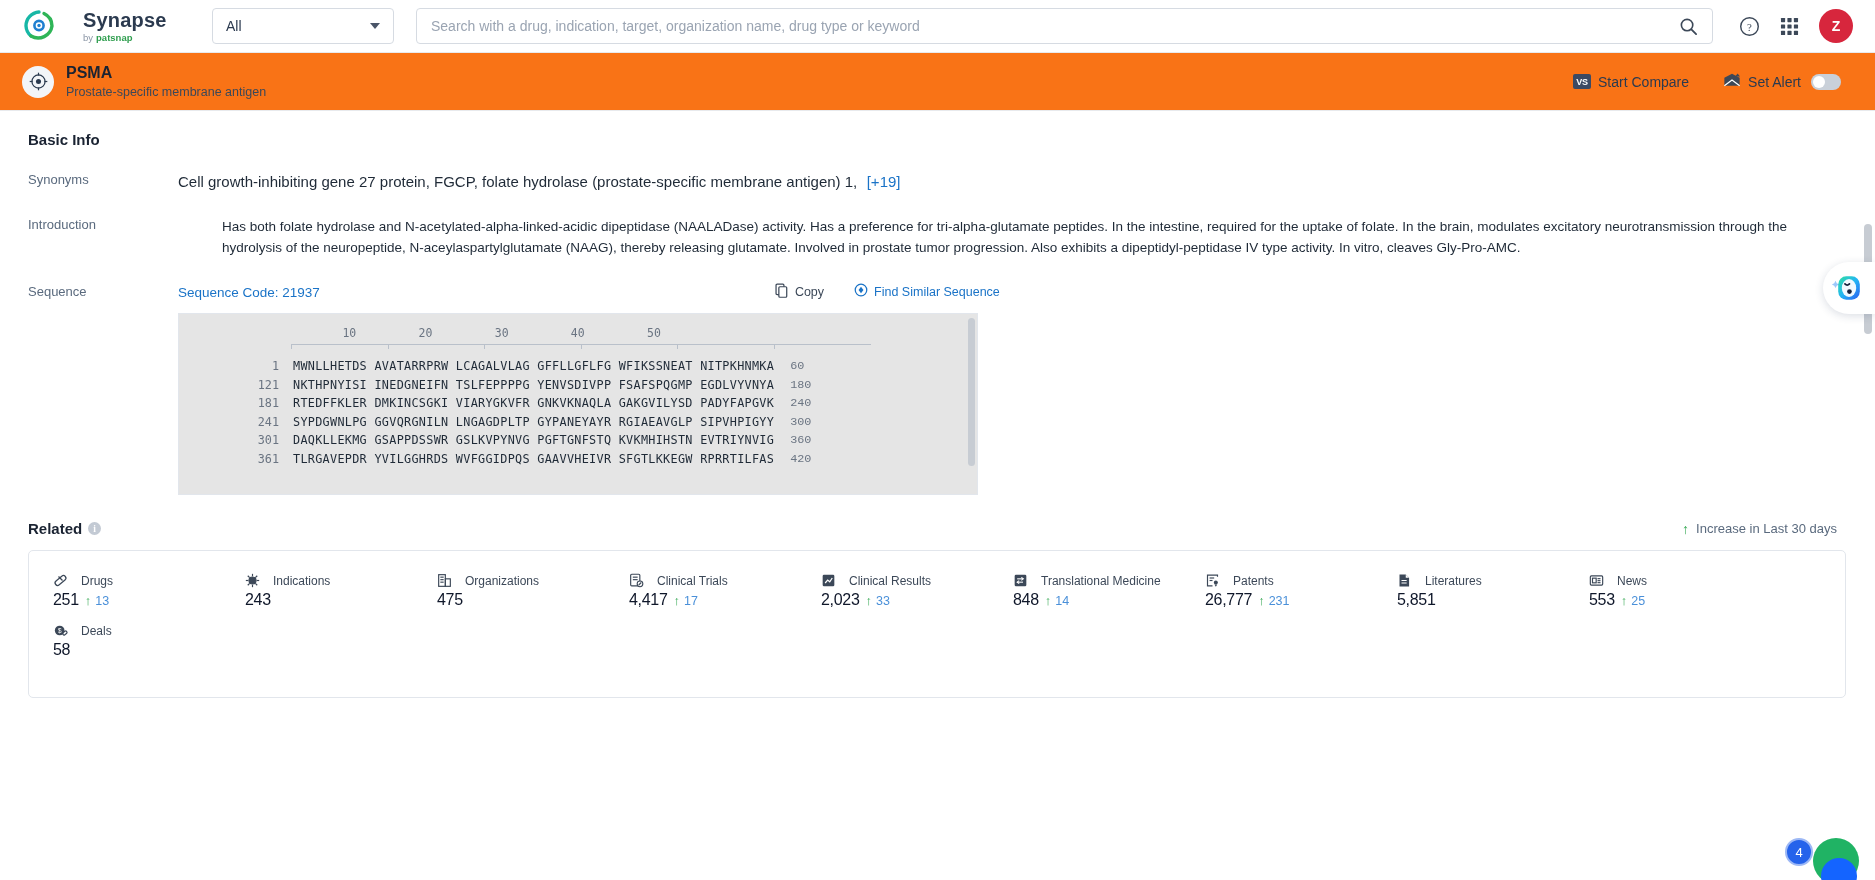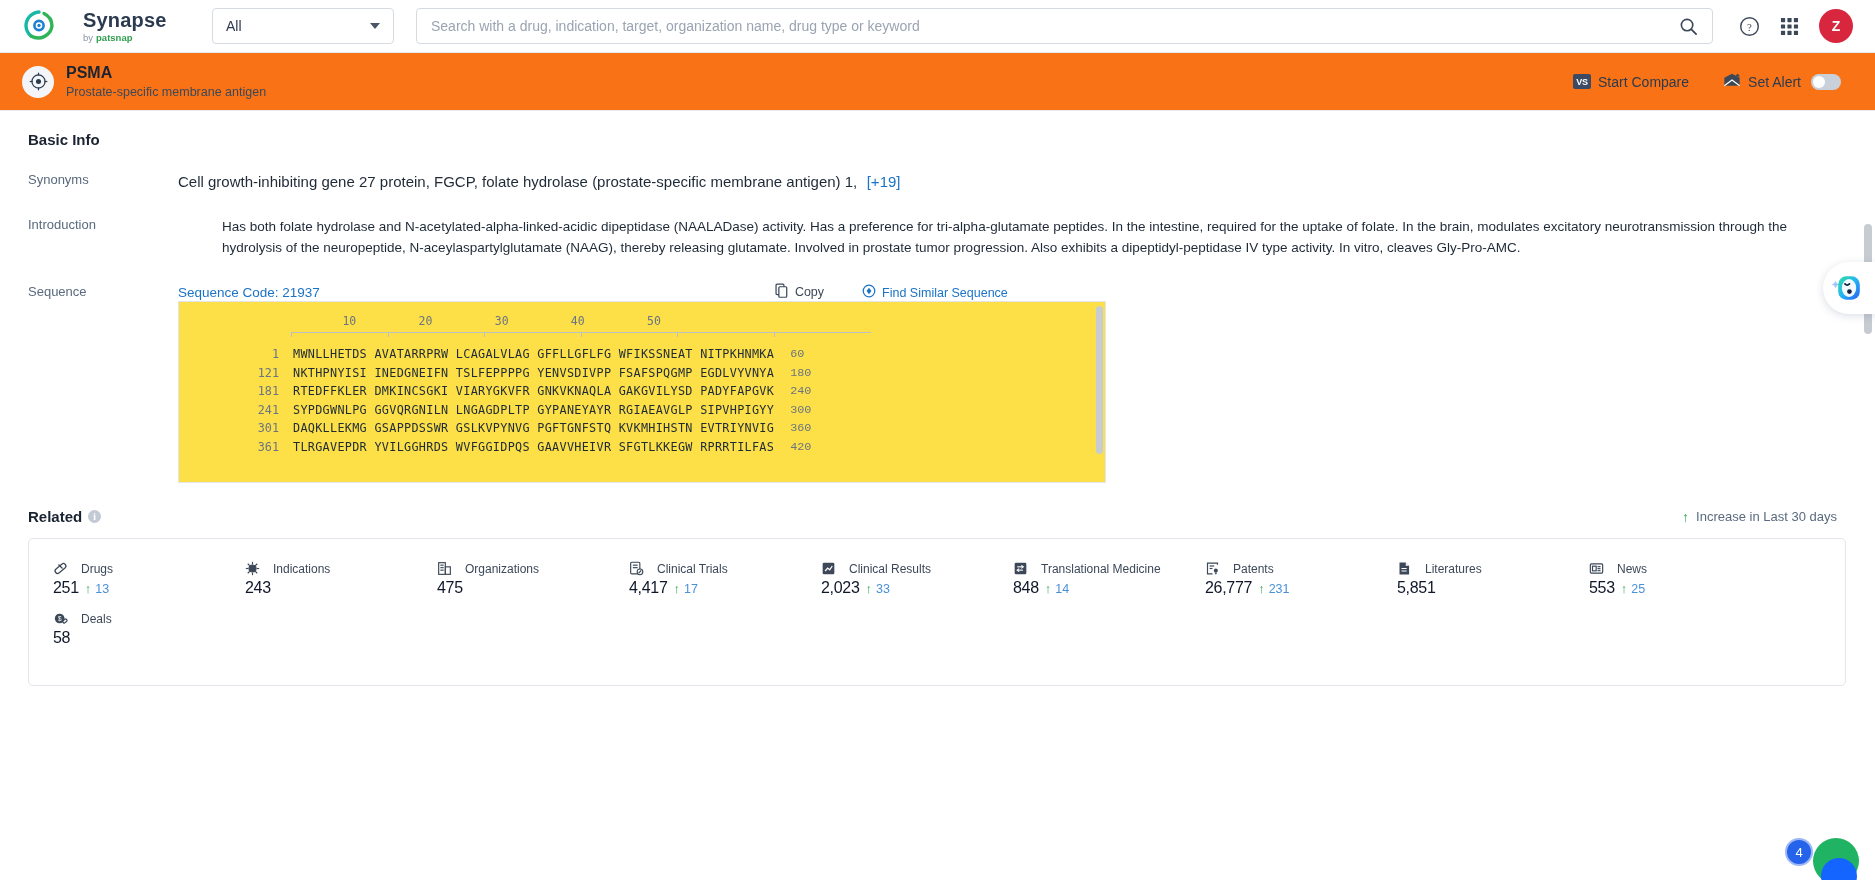--- a/index.html
+++ b/index.html
@@ -109,29 +109,30 @@
   .row-label { width: 150px; flex: 0 0 150px; font-size: 13px; color: #5a6a7e; padding-top: 1px; }
   .row-body { flex: 1; }
 
   .syn-text { font-size: 15px; color: #1f2a37; line-height: 1.5; }
   .link { color: #1a73c7; cursor: pointer; }
 
   .intro-text { font-size: 13.5px; color: #1f2a37; line-height: 1.62; max-width: 1610px; }
 
   .seq-head { display: flex; align-items: center; }
   .seq-code { font-size: 13.5px; color: #1a73c7; cursor: pointer; }
-  .seq-actions { display: flex; align-items: flex-end; gap: 38px; margin-left: 455px; }
+  .seq-actions { display: flex; align-items: flex-start; gap: 30px; margin-left: 455px; }
   .seq-act { display: flex; align-items: center; gap: 6px; font-size: 12.5px; cursor: pointer; }
   .seq-act.copy { color: #3c4858; }
   .seq-act.similar { color: #1a73c7; }
 
   .seq-box {
-    width: 928px; height: 182px;
+    margin-top: 12px;
+    width: 800px; height: 182px;
     border: 1px solid #e2e6ec;
-    background: #fde047;
+    background: #e5e5e5;
     position: relative;
     overflow: hidden;
     font-family: "DejaVu Sans Mono", monospace;
   }
   .seq-inner { padding: 12px 0 0 0; }
   .seq-ruler {
     font-size: 11.5px; color: #6a7482;
     padding-left: 108px; letter-spacing: 0;
     white-space: pre;
     line-height: 1.3;

